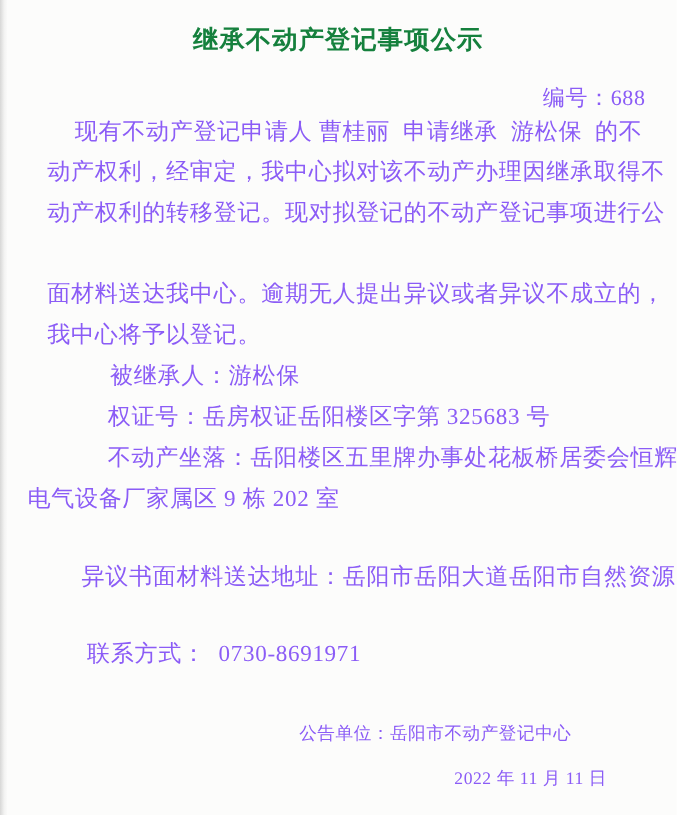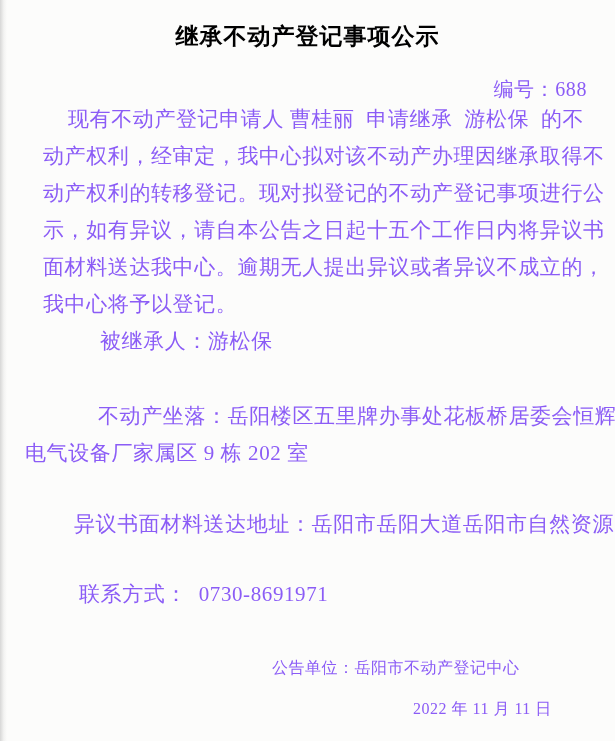--- a/index.html
+++ b/index.html
@@ -30,21 +30,21 @@
     line-height:30px;
     letter-spacing:0.6px;
     color:#8b5cf6;
   }
   .title{
     left:0;right:0;
     text-align:center;
     font-weight:bold;
     font-size:23px;
     letter-spacing:1px;
-    color:#000000;
+    color:#15803d;
   }
   .doc-number{
     left:auto;
     right:28px;
     font-size:20px;
   }
   .footer-line{
     font-size:16px;
     letter-spacing:0.5px;
   }
@@ -55,25 +55,25 @@
 <div class="page">
   <div class="scan-edge"></div>
 
   <div class="line title" style="top:22px;">继承不动产登记事项公示</div>
 
   <div class="line doc-number" style="top:74px;">编号：688</div>
 
   <div class="line" style="top:104px;left:68px;">现有不动产登记申请人 曹桂丽  申请继承  游松保  的不</div>
   <div class="line" style="top:141px;left:43px;">动产权利，经审定，我中心拟对该不动产办理因继承取得不</div>
   <div class="line" style="top:178px;left:43px;">动产权利的转移登记。现对拟登记的不动产登记事项进行公</div>
-  <div class="line" style="top:215px;left:43px;">示，如有异议，请自本公告之日起十五个工作日内将异议书</div>
   <div class="line" style="top:252px;left:43px;">面材料送达我中心。逾期无人提出异议或者异议不成立的，</div>
   <div class="line" style="top:289px;left:43px;">我中心将予以登记。</div>
 
   <div class="line" style="top:326px;left:100px;">被继承人：游松保</div>
+  <div class="line" style="top:363px;left:98px;">权证号：岳房权证岳阳楼区字第 325683 号</div>
   <div class="line" style="top:401px;left:98px;">不动产坐落：岳阳楼区五里牌办事处花板桥居委会恒辉</div>
   <div class="line" style="top:438px;left:25px;">电气设备厂家属区 9 栋 202 室</div>
 
   <div class="line" style="top:509px;left:74px;text-align:right;">异议书面材料送达地址：岳阳市岳阳大道岳阳市自然资源</div>
   <div class="line" style="top:579px;left:79px;">联系方式：  0730-8691971</div>
 
   <div class="line footer-line" style="top:653px;left:272px;">公告单位：岳阳市不动产登记中心</div>
   <div class="line footer-line" style="top:694px;left:413px;">2022 年 11 月 11 日</div>
 </div>
 

